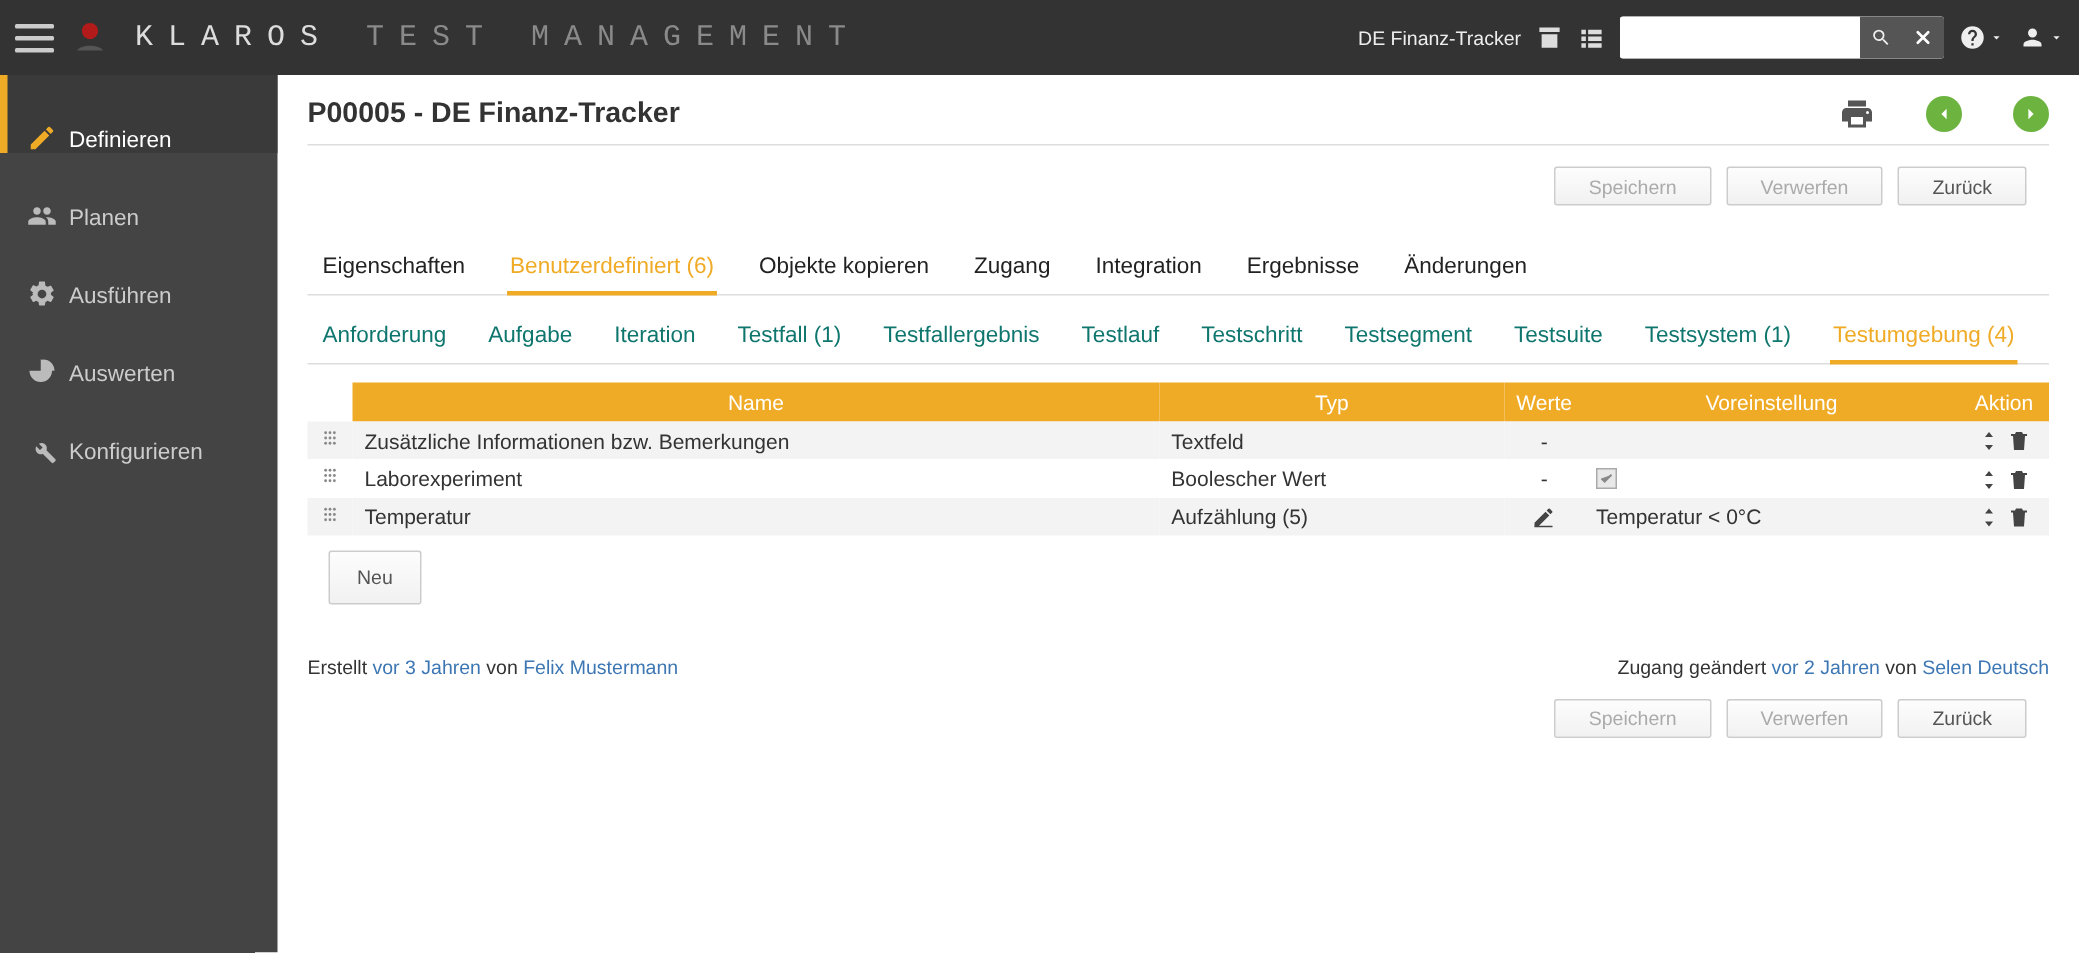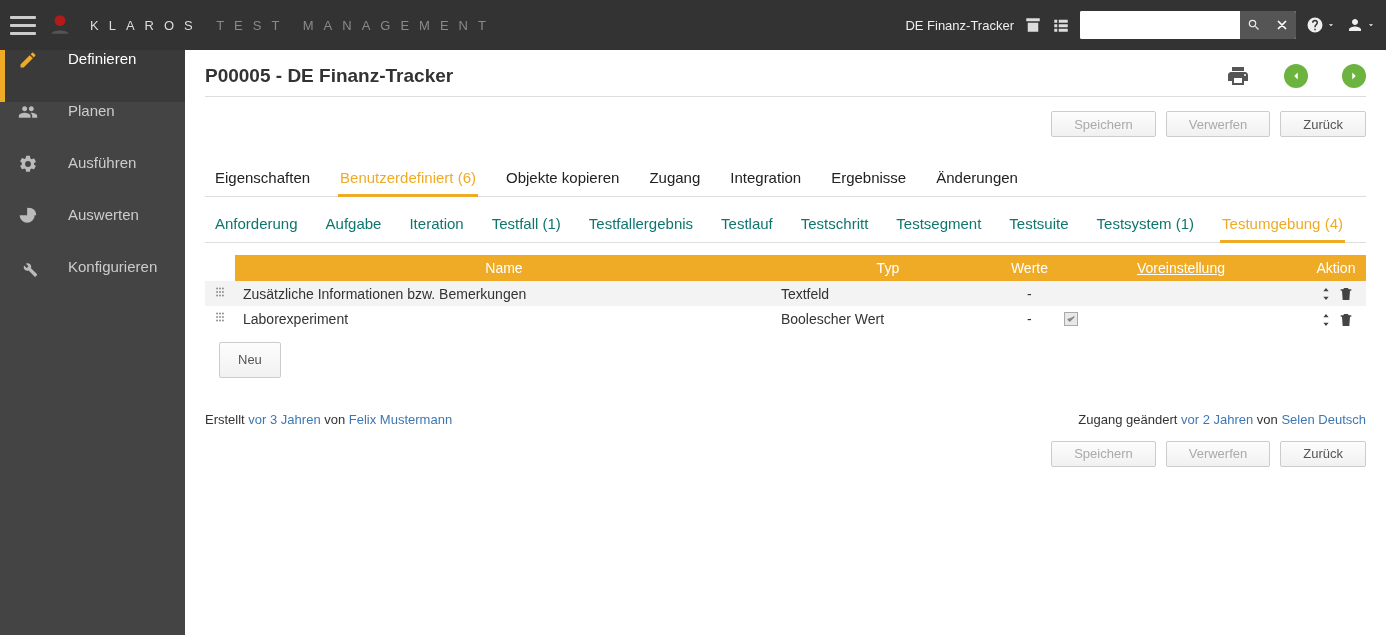--- a/index.html
+++ b/index.html
@@ -15,50 +15,50 @@
   }
   *{box-sizing:border-box;}
   html,body{margin:0;padding:0;height:100%;font-family:"Segoe UI",Arial,sans-serif;font-size:14px;color:#333;background:#fff;}
   body{width:1386px;height:635px;overflow:hidden;display:flex;flex-direction:column;}
 
   
   .topbar{height:50px;background:var(--dark);display:flex;align-items:center;color:#fff;padding:0 10px;gap:10px;}
   .hamburger{width:26px;display:flex;flex-direction:column;gap:5px;cursor:pointer;}
   .hamburger span{height:3px;background:#ccc;border-radius:1px;}
   .logo-icon{width:28px;height:28px;display:flex;align-items:center;justify-content:center;}
-  .brand{letter-spacing:10px;font-weight:400;font-size:13px;color:#ddd;margin-left:6px;white-space:nowrap;}
+  .brand{letter-spacing:10px;font-weight:400;font-size:20px;color:#ddd;margin-left:6px;white-space:nowrap;font-family:Liberation Mono, monospace;}
   .brand .sub{color:#8a8a8a;}
   .topbar-spacer{flex:1;}
   .proj-label{font-size:13px;color:#eee;}
   .top-icon{width:18px;height:18px;fill:#ddd;cursor:pointer;}
   .searchbox{display:flex;align-items:center;background:#fff;border-radius:2px;overflow:hidden;height:28px;}
   .searchbox input{border:none;outline:none;width:160px;height:28px;padding:0 6px;font-size:13px;}
   .searchbox .sbtn{width:28px;height:28px;background:#555;display:flex;align-items:center;justify-content:center;cursor:pointer;}
   .searchbox .sbtn svg{width:14px;height:14px;fill:#eee;}
   .top-drop{display:flex;align-items:center;gap:2px;cursor:pointer;}
   .top-drop svg:first-child{width:18px;height:18px;fill:#eee;}
   .caret{width:10px;height:10px;fill:#eee;}
 
   
   .body{flex:1;display:flex;min-height:0;}
   .sidebar{width:185px;background:var(--sidebar);color:#ccc;flex-shrink:0;}
-  .nav-item{display:flex;align-items:flex-start;gap:30px;padding:0 18px;height:52px;cursor:pointer;font-size:15px;}
+  .nav-item{display:flex;align-items:flex-end;gap:8px;padding:0 18px;height:52px;cursor:pointer;font-size:15px;}
   .nav-item svg{width:20px;height:20px;fill:#bbb;}
   .nav-item.active{background:#3a3a3a;color:#fff;border-left:5px solid var(--accent);padding-left:13px;}
   .nav-item.active svg{fill:var(--accent);}
 
   .main{flex:1;padding:14px 20px;overflow:auto;}
   .page-head{display:flex;align-items:center;border-bottom:1px solid var(--border);padding-bottom:8px;gap:28px;}
   .page-title{font-size:19px;font-weight:600;color:#333;}
   .page-head-spacer{flex:1;}
   .head-icon{cursor:pointer;margin-left:6px;}
   .circle-btn{width:24px;height:24px;border-radius:50%;background:var(--green);display:inline-flex;align-items:center;justify-content:center;}
   .circle-btn svg{width:14px;height:14px;fill:#fff;}
 
-  .btn-row{display:flex;justify-content:flex-end;gap:10px;margin:14px 0 10px 0;}
+  .btn-row{display:flex;justify-content:flex-end;gap:10px;margin:14px 15px 10px 0;}
   .btn{background:linear-gradient(#fdfdfd,#f1f1f1);border:1px solid #ccc;border-radius:2px;height:26px;padding:0 22px;font-size:13px;cursor:pointer;color:#555;}
   .btn.muted{color:#aaa;}
   .btn.small{padding:0 18px;height:36px;}
 
   .tabs{display:flex;gap:26px;border-bottom:1px solid var(--border);padding:0 8px;margin-top:24px;}
   .tab{padding:8px 2px;font-size:15px;color:#222;cursor:pointer;white-space:nowrap;}
   .tab.active{color:var(--accent);border-bottom:3px solid var(--accent);margin-bottom:-1px;}
 
   .subtabs{display:flex;gap:24px;border-bottom:1px solid var(--border);padding:10px 8px 0 8px;margin-top:2px;}
   .subtab{padding:6px 2px 8px 2px;font-size:15px;color:#0f766e;cursor:pointer;white-space:nowrap;}
@@ -67,21 +67,21 @@
   table.grid{width:100%;border-collapse:collapse;margin-top:12px;font-size:14px;}
   table.grid th{background:var(--accent);color:#fff;font-weight:500;padding:5px 8px;text-align:center;}
   table.grid th:first-child{width:30px;background:#fff;}
   table.grid td{padding:4px 8px;border-bottom:0;}
   table.grid tr.row:nth-child(odd) td{background:var(--row-alt);}
   table.grid tr.row:nth-child(even) td{background:#fff;}
   .drag svg{width:14px;height:14px;fill:#888;}
   .col-name{text-align:left;}
   .col-type{text-align:left;width:230px;}
   .col-val{text-align:center;width:50px;}
-  .col-def{text-align:left;width:250px;text-decoration:underline;}
+  .col-def{text-align:left;width:250px;}
   .col-act{text-align:center;width:60px;white-space:nowrap;}
   .cell-icon{width:16px;height:16px;fill:#444;cursor:pointer;vertical-align:middle;margin:0 2px;}
   .chk{width:14px;height:14px;border:1px solid #aaa;background:#e8e8e8;display:inline-flex;align-items:center;justify-content:center;}
   .chk svg{width:10px;height:10px;fill:#888;}
 
   .below-table{margin-top:10px;margin-left:14px;}
   .footer-meta{display:flex;justify-content:space-between;font-size:13px;color:#333;margin-top:34px;}
   .footer-meta a{color:var(--link);text-decoration:none;}
 </style>
 </head>
@@ -334,20 +334,36 @@
                 <svg viewBox="0 0 24 24" stroke="#888" stroke-width="3" fill="none">
                   <use href="#i-check"></use>
                 </svg>
               </span></td>
             <td class="col-act"><svg class="cell-icon" viewBox="0 0 24 24">
                 <use href="#i-updown"></use>
               </svg><svg class="cell-icon" viewBox="0 0 24 24">
                 <use href="#i-trash"></use>
               </svg></td>
           </tr>
+          <tr class="row">
+            <td class="drag"><svg viewBox="0 0 24 24">
+                <use href="#i-grip"></use>
+              </svg></td>
+            <td class="col-name">Temperatur</td>
+            <td class="col-type">Aufzählung (5)</td>
+            <td class="col-val"><svg class="cell-icon" viewBox="0 0 24 24">
+                <use href="#i-edit2"></use>
+              </svg></td>
+            <td class="col-def">Temperatur &lt; 0°C</td>
+            <td class="col-act"><svg class="cell-icon" viewBox="0 0 24 24">
+                <use href="#i-updown"></use>
+              </svg><svg class="cell-icon" viewBox="0 0 24 24">
+                <use href="#i-trash"></use>
+              </svg></td>
+          </tr>
         </tbody>
     </table>
 
     <div class="below-table">
       <button class="btn small">Neu</button>
     </div>
 
     <div class="footer-meta">
       <div>
         <span>Erstellt </span><a href="#">vor 3 Jahren</a><span> von </span><a href="#">Felix Mustermann</a>

